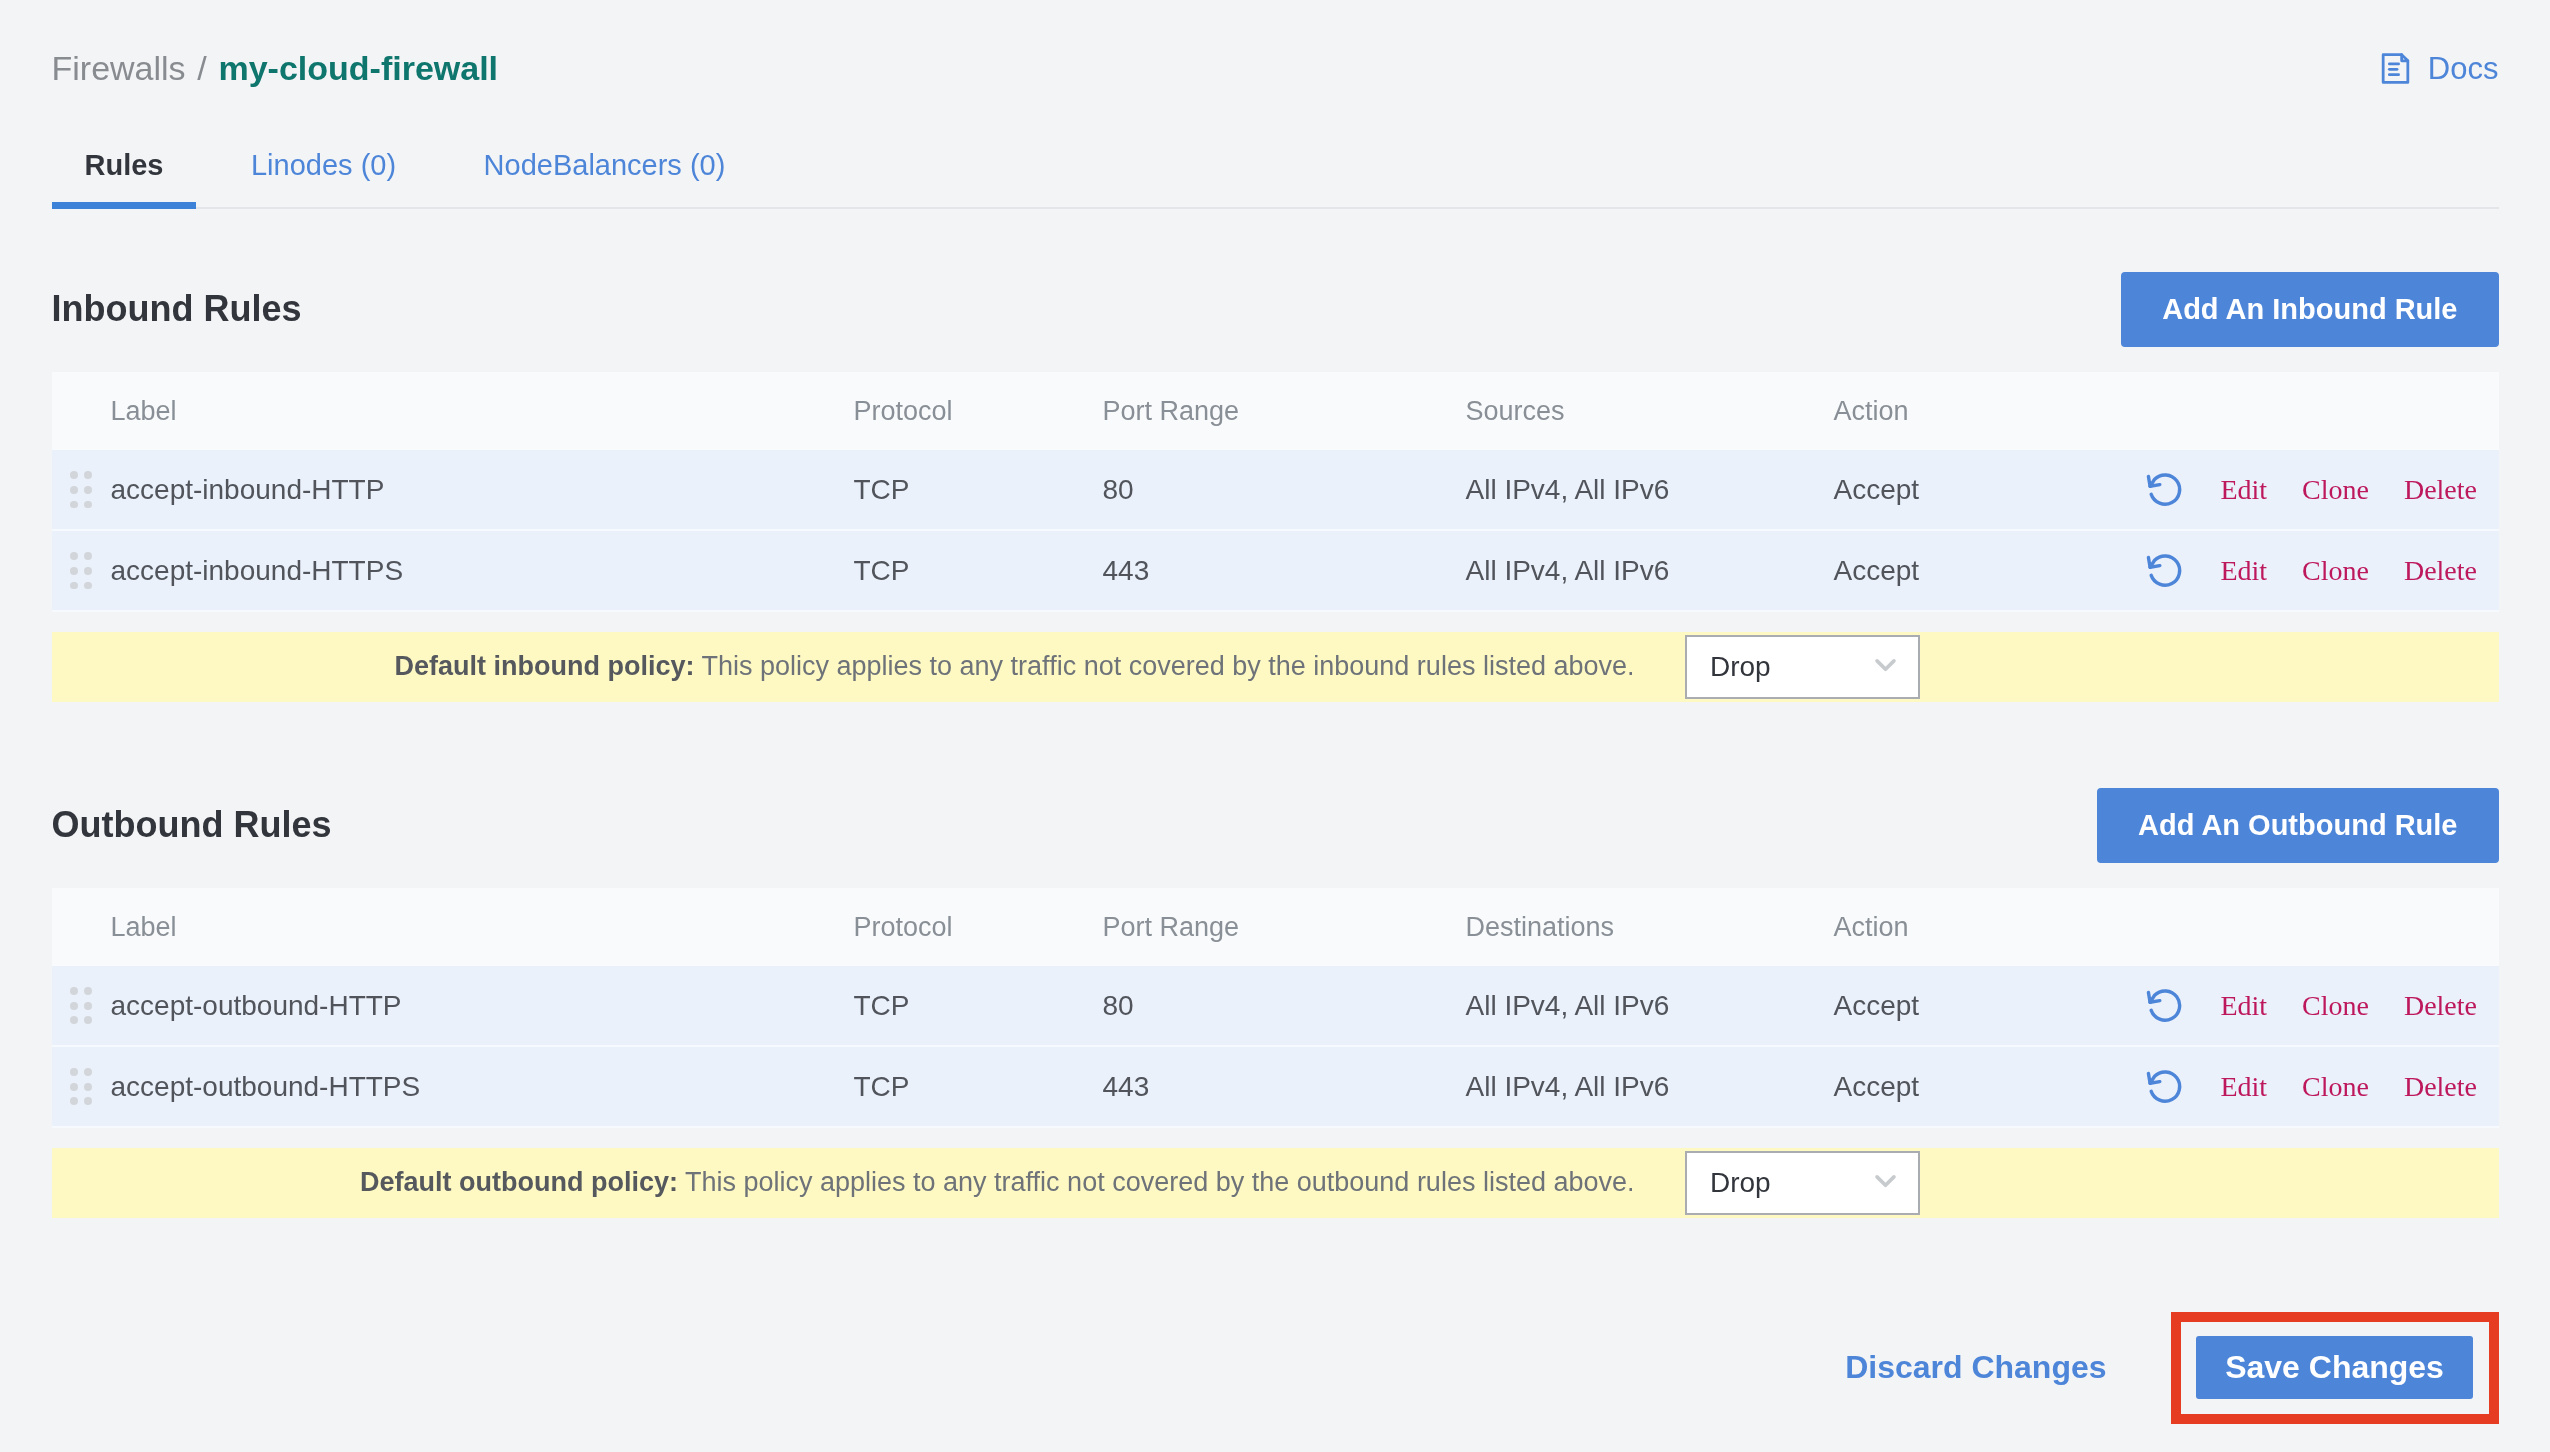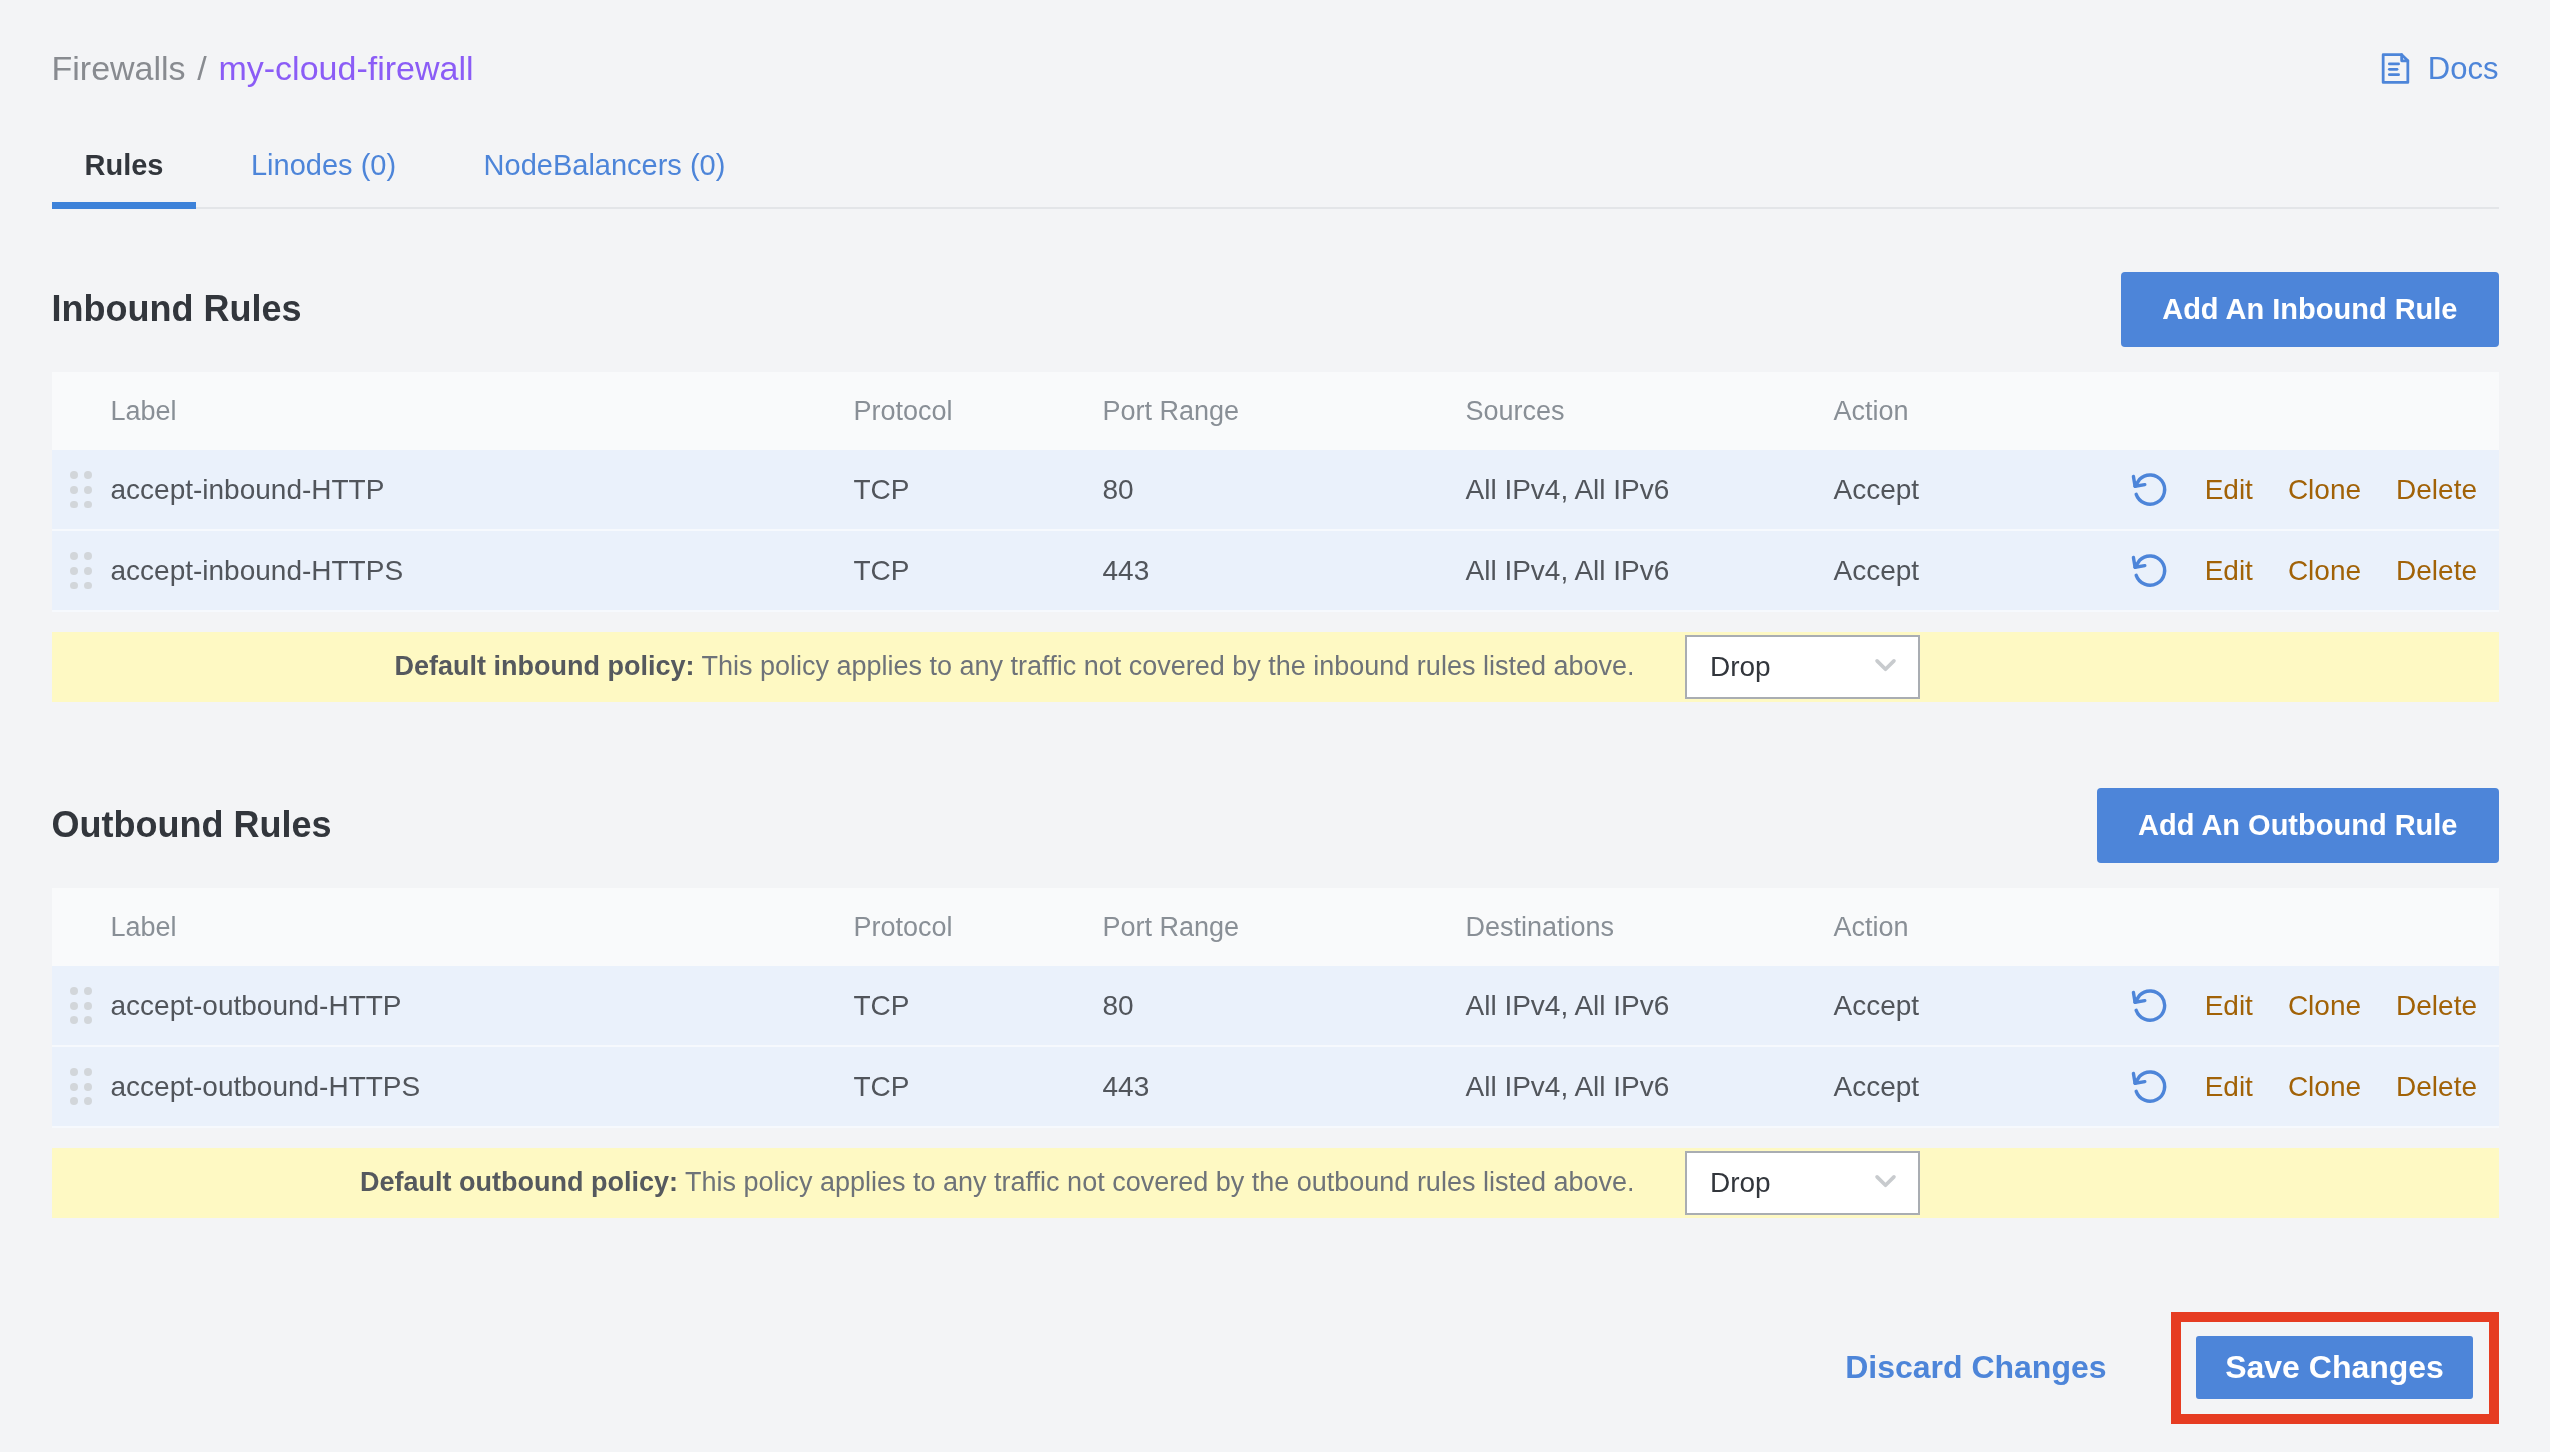--- a/index.html
+++ b/index.html
@@ -10,21 +10,21 @@
     color: #32363c;
     overflow: hidden;
   }
   .container { width: 2447px; margin: 0 auto; padding-top: 49px; }
 
   
   .topbar { display: flex; justify-content: space-between; align-items: center; gap: 24px; }
   .breadcrumb { font-size: 34px; display: flex; align-items: baseline; gap: 11.7px; }
   .crumb-section { color: #888b90; cursor: pointer; }
   .crumb-sep { color: #888b90; }
-  .crumb-current { color: #8b5cf6; font-weight: normal; }
+  .crumb-current { color: #0f766e; font-weight: bold; }
   .docs-link { display: flex; align-items: center; gap: 13.7px; color: #4d85d9; font-size: 31px; cursor: pointer; }
   .docs-link svg { display: block; }
 
   
   .tabs { margin-top: 45px; border-bottom: 2px solid #e3e5e8; display: flex; }
   .tab {
     font-size: 29px; padding: 15.6px 33px 25.4px 33px; color: #4d85d9; cursor: pointer;
     position: relative; margin-right: 21.5px;
   }
   .tab.active { color: #32363c; font-weight: bold; }
@@ -49,21 +49,21 @@
     align-items: center;
   }
   .t-head { background: #f9fafb; height: 78px; font-size: 27px; color: #898f96; }
   .t-rule { background: #eaf1fb; height: 81px; font-size: 28px; color: #51555b; border-bottom: 2px solid #f6f9fd; }
   .cell { padding-right: 15.6px; }
   .drag-cell { display: flex; justify-content: center; cursor: grab; }
   .drag-dots { display: grid; grid-template-columns: 7.8px 7.8px; grid-auto-rows: 7.8px; gap: 6.8px; }
   .drag-dots span { width: 7.8px; height: 7.8px; border-radius: 50%; background: #d2d6da; }
   .actions-cell { display: flex; align-items: center; justify-content: flex-end; gap: 35px; padding-right: 21.5px; }
   .undo-btn { width: 39px; height: 39px; color: #4d85d9; cursor: pointer; display: flex; align-items: center; }
-  .link { color: #a16207; font-size: 28px; cursor: pointer; text-decoration: none; }
+  .link { color: #be185d; font-size: 28px; cursor: pointer; text-decoration: none; font-family: Liberation Serif, serif; }
 
   
   .policy-row { margin-top: 19.5px; background: #fef9c3; height: 70px; display: flex; align-items: center; gap: 17px; }
   .policy-text { flex: 1; text-align: right; font-size: 27px; color: #6e7379; padding-right: 33px; }
   .policy-text b { color: #55595e; }
   .policy-select {
     width: 235px; height: 64px; background: #fff; border: 2px solid #a9adb2;
     display: flex; align-items: center; justify-content: space-between;
     padding: 0 17.6px 0 23.5px; cursor: pointer;
   }

